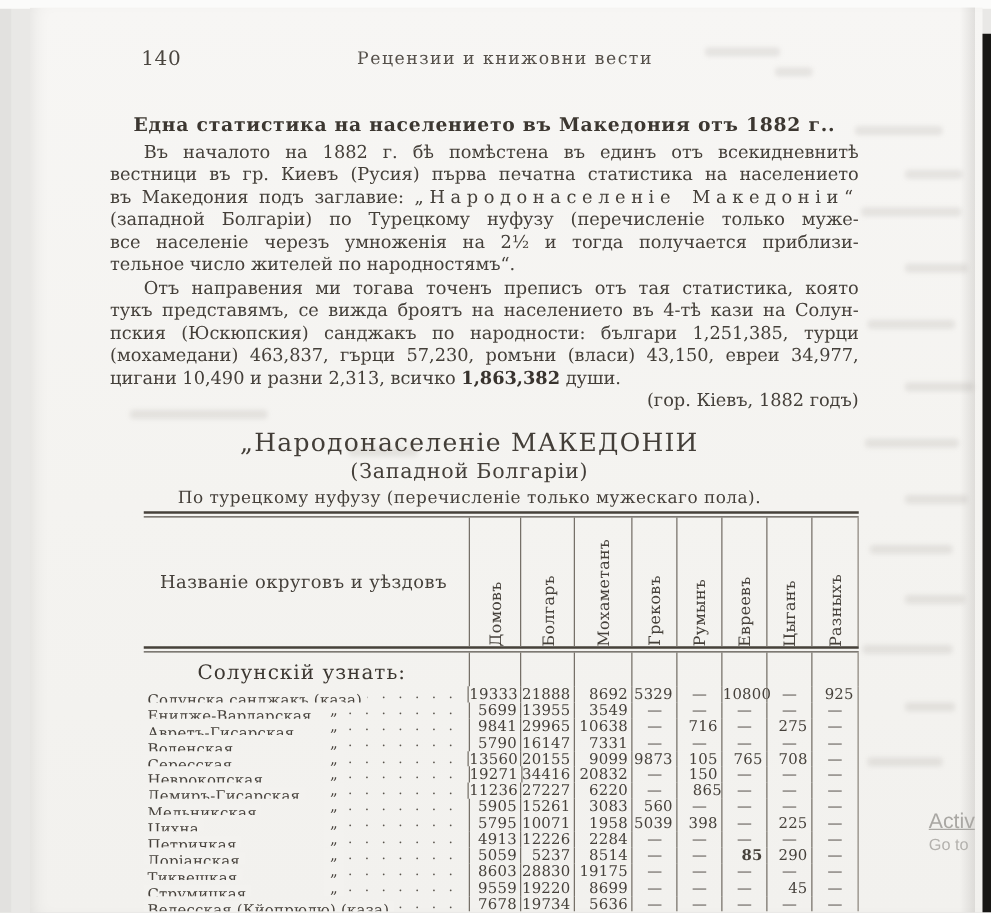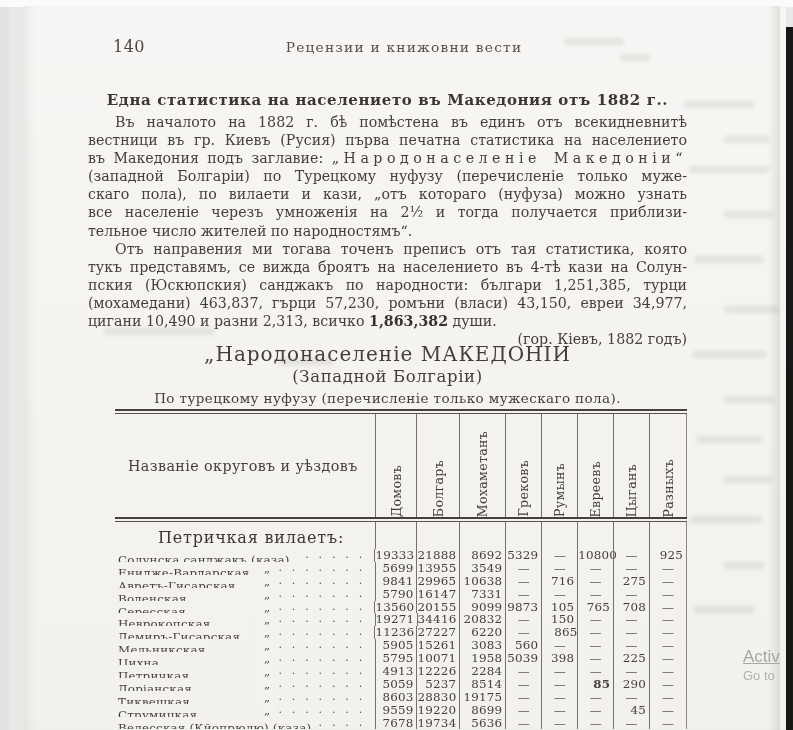--- a/index.html
+++ b/index.html
@@ -27,21 +27,21 @@
   .article .title{font-size:15px;font-weight:bold;line-height:20px;margin-bottom:3px;
     text-align:center;letter-spacing:.6px;color:#3c3731;}
   .line{font-size:14.2px;line-height:18.1px;text-align:justify;text-align-last:justify;white-space:nowrap;}
   .line.lastline{text-align:left;text-align-last:left;}
   .line.indent{padding-left:27px;}
   .spaced{letter-spacing:4.5px;}
   .boldnum{font-weight:bold;color:#383membr;}
   .boldnum{font-weight:bold;color:#38332e;}
   .byline{font-size:14.2px;line-height:18.1px;text-align:right;}
 
-  .tbl-heads{position:absolute;left:64px;top:336px;width:599px;text-align:center;color:#433e38;}
+  .tbl-heads{position:absolute;left:52px;top:336px;width:599px;text-align:center;color:#433e38;}
   .tbl-t1{font-size:20px;line-height:24px;letter-spacing:1px;}
   .tbl-t2{font-size:16.5px;line-height:22px;letter-spacing:.6px;}
   .tbl-t3{font-size:13.5px;line-height:21px;letter-spacing:.4px;}
 
   .tbl{position:absolute;left:91px;top:403px;width:572px;}
   .drule{height:2px;border-top:2px solid #46413a;border-bottom:1px solid #57524b;}
   .thead{display:flex;height:103px;border-right:1px solid #8d877f;}
   .name-head{width:260px;display:flex;align-items:center;padding-left:13px;box-sizing:border-box;
     font-size:14.3px;color:#45403a;letter-spacing:.4px;}
   .vcell{display:flex;align-items:flex-end;justify-content:center;border-left:1px solid #767068;box-sizing:border-box;}
@@ -84,21 +84,20 @@
   <div class="page-number">140</div>
   <div class="running-header">Рецензии и книжовни вести</div>
 
   <div class="article">
     <div class="title">Една статистика на населението въ Македония отъ 1882 г..</div>
 
     <div class="line indent">Въ началото на 1882 г. бѣ помѣстена въ единъ отъ всекидневнитѣ</div>
     <div class="line">вестници въ гр. Киевъ (Русия) първа печатна статистика на населението</div>
     <div class="line"><span>въ Македония подъ заглавие:</span> <span class="spaced">„Народонаселеніе Македоніи“</span></div>
     <div class="line">(западной Болгаріи) по Турецкому нуфузу (перечисленіе только муже-</div>
-    <div class="line">скаго пола), по вилаети и кази, „отъ котораго (нуфуза) можно узнать</div>
     <div class="line">все населеніе черезъ умноженія на 2½ и тогда получается приблизи-</div>
     <div class="line lastline">тельное число жителей по народностямъ“.</div>
 
     <div class="line indent">Отъ направения ми тогава точенъ преписъ отъ тая статистика, която</div>
     <div class="line">тукъ представямъ, се вижда броятъ на населението въ 4-тѣ кази на Солун-</div>
     <div class="line">пския (Юскюпския) санджакъ по народности: българи 1,251,385, турци</div>
     <div class="line">(мохамедани) 463,837, гърци 57,230, ромъни (власи) 43,150, евреи 34,977,</div>
     <div class="line lastline"><span>цигани 10,490 и разни 2,313, всичко </span><span class="boldnum">1,863,382</span><span> души.</span></div>
 
     <div class="byline">(гор. Кіевъ, 1882 годъ)</div>
@@ -135,21 +134,21 @@
         </div>
         <div class="vcell" style="width: 36px;">
           <span>Цыганъ</span>
         </div>
         <div class="vcell" style="width: 37px;">
           <span>Разныхъ</span>
         </div>
       </div>
     <div class="drule"></div>
     <div class="section-row">
-      <div class="section-name">Петричкая вилаетъ:</div>
+      <div class="section-name">Солунскій узнать:</div>
 
     <div class="ncol" style="width: 42px;"></div>
         <div class="ncol" style="width: 43px;"></div>
         <div class="ncol" style="width: 46px;"></div>
         <div class="ncol" style="width: 36px;"></div>
         <div class="ncol" style="width: 36px;"></div>
         <div class="ncol" style="width: 36px;"></div>
         <div class="ncol" style="width: 36px;"></div>
         <div class="ncol" style="width: 37px;"></div>
       </div>

